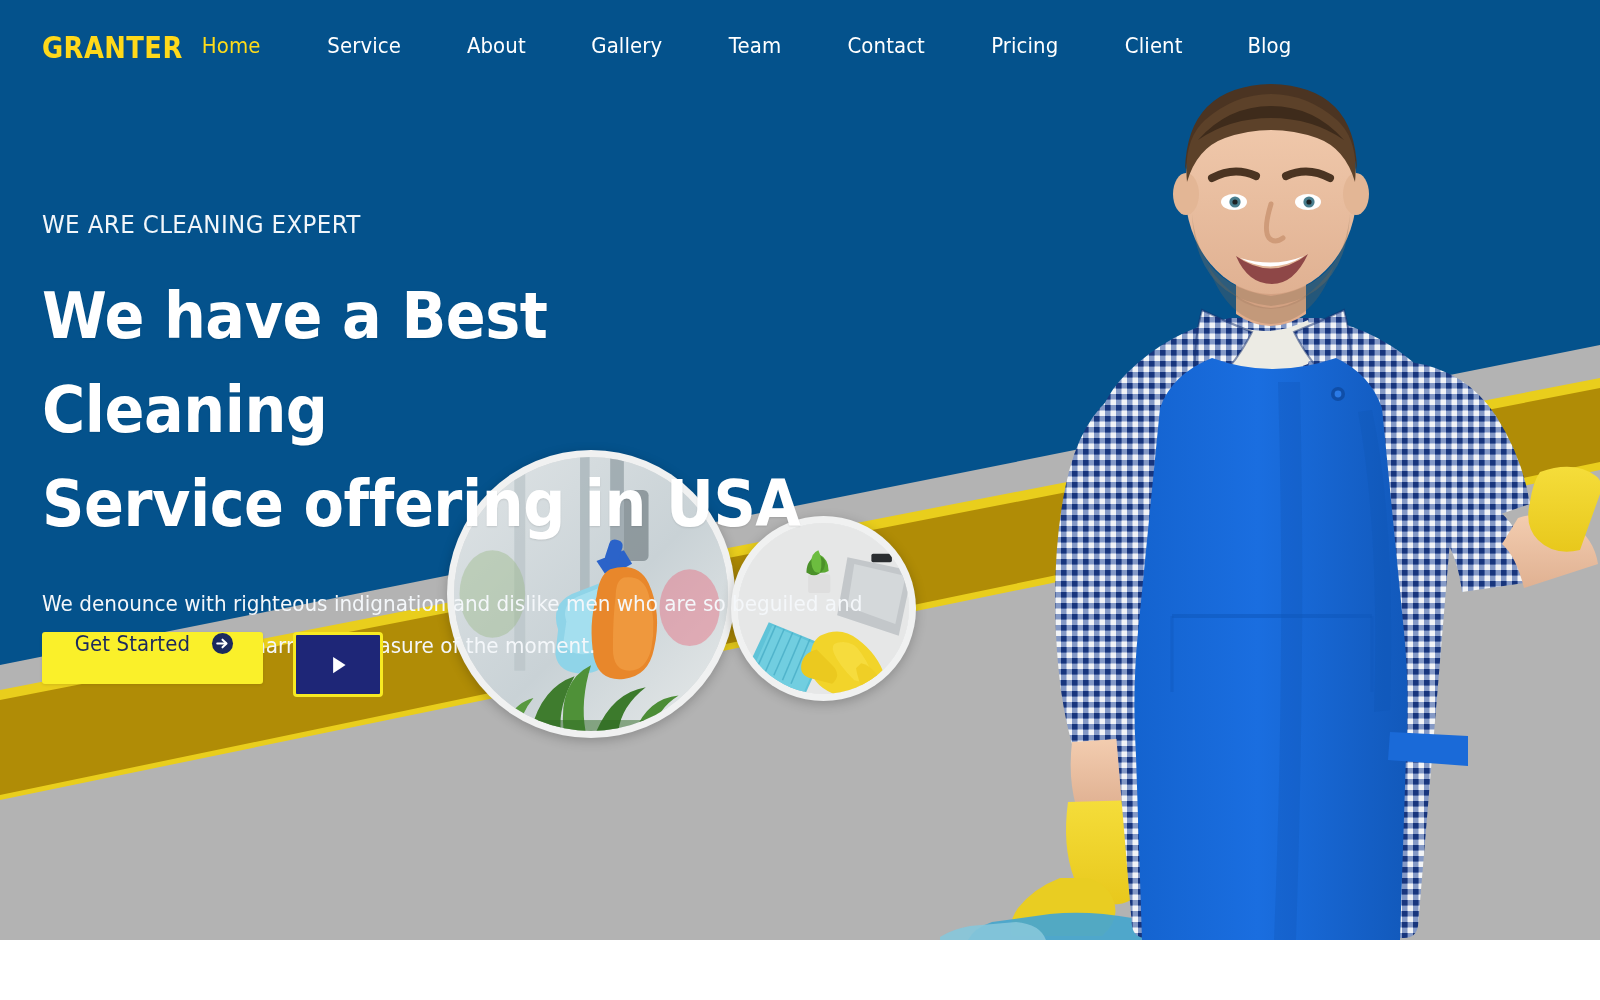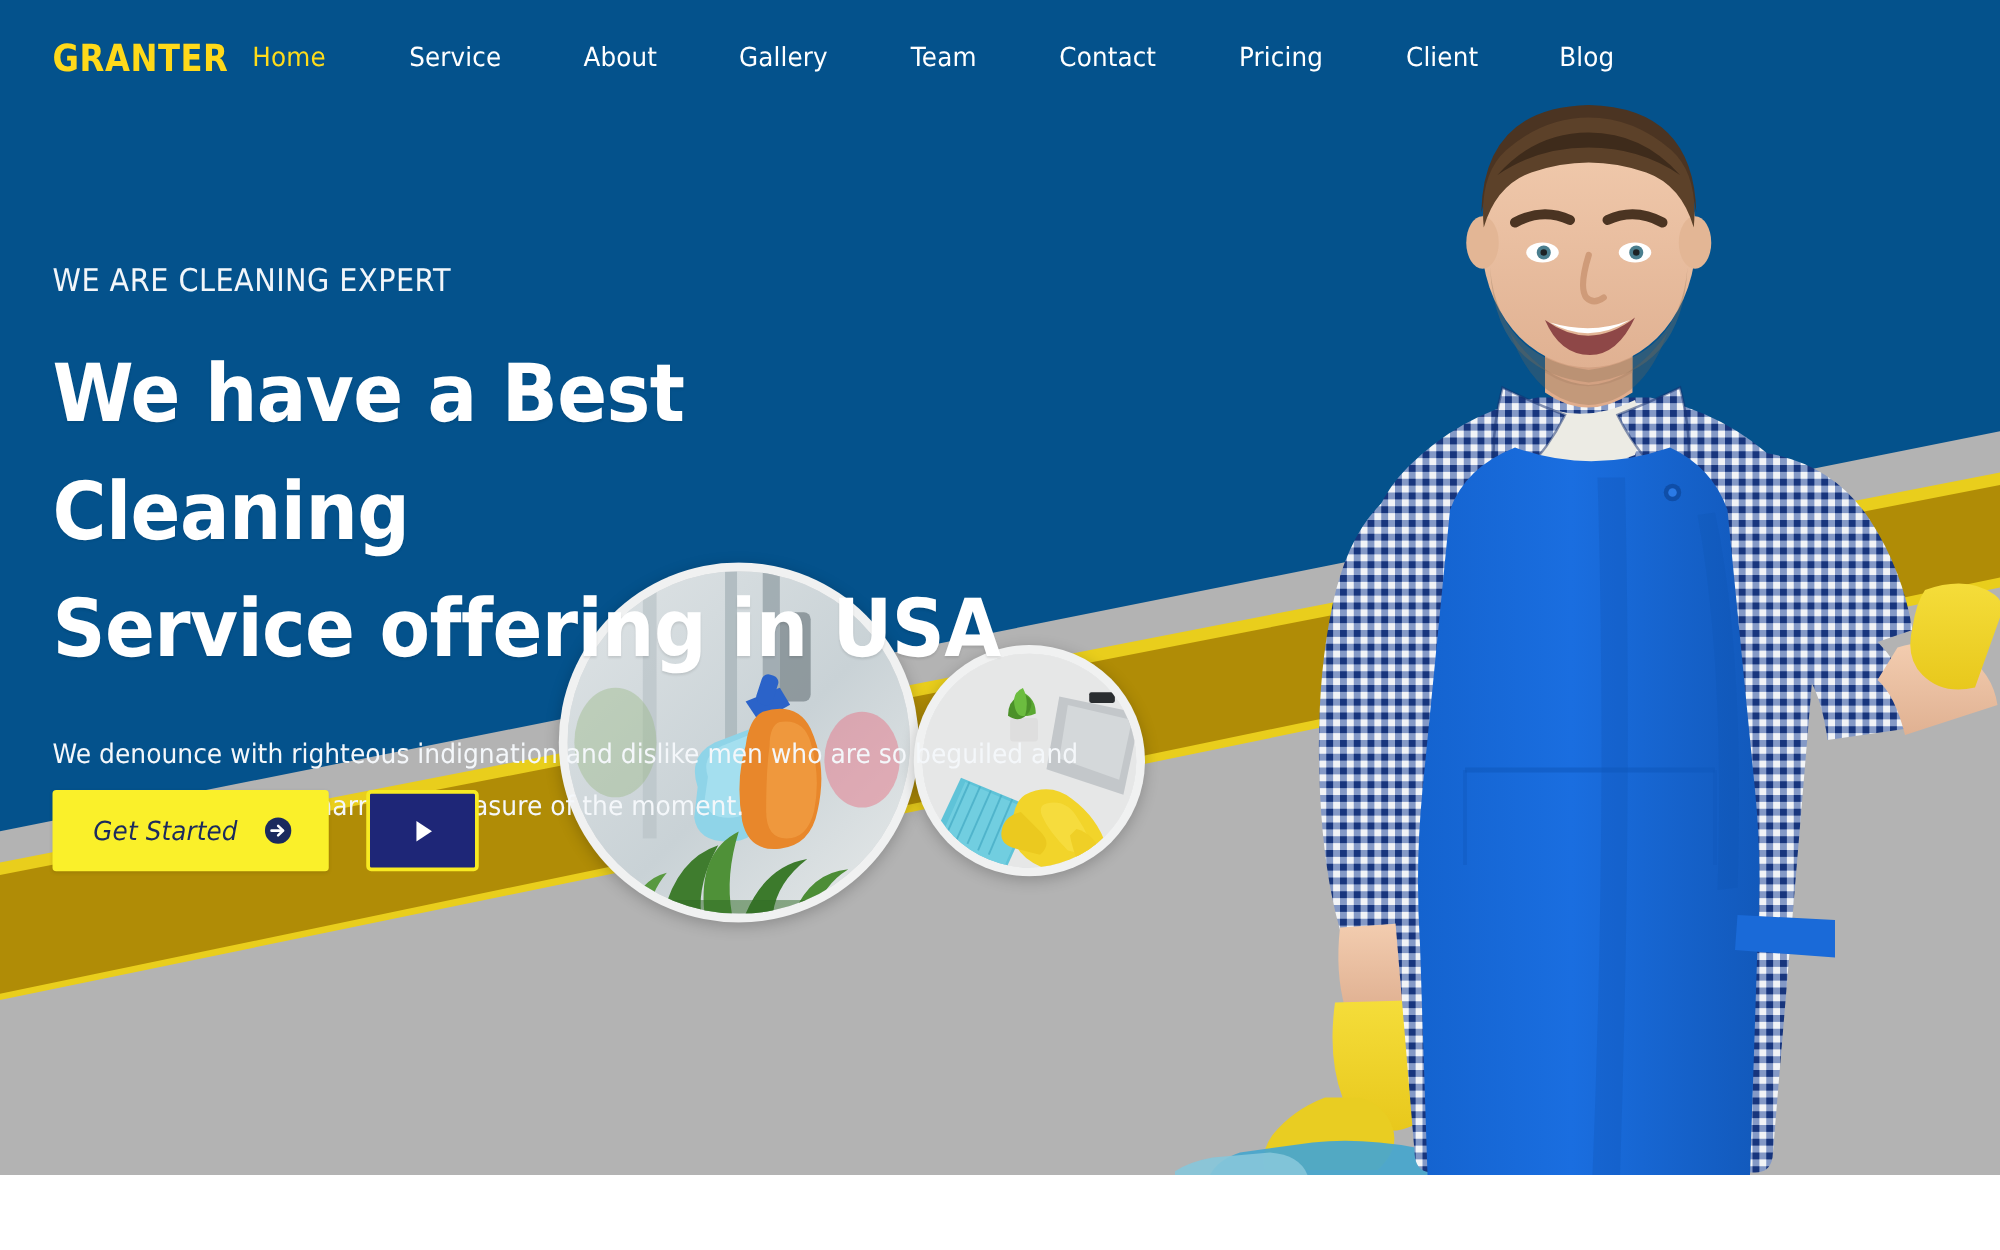--- a/index.html
+++ b/index.html
@@ -106,26 +106,25 @@
   
   .btn-row{
     position:absolute; left:42px; top:632px;
     display:flex; align-items:flex-start; gap:30px;
     z-index:35;
   }
   .btn-primary{
     background:#FAF02A;
     border:none;
     border-radius:3px;
-    height:65px;
+    height:52px;
     padding:0 29px;
-    display:flex; align-items:center; gap:17px;
+    display:flex; align-items:flex-start; gap:17px;
     cursor:pointer;
     box-shadow:0 1px 3px rgba(0,0,0,.10);
-    font-style:italic;
   }
   .btn-primary .lbl{
     font-family:"DejaVu Sans", sans-serif;
     font-size:21px;
     color:#1b2a5e;
     transform:scaleX(0.94);
     letter-spacing:0.1px;
   }
   .arrow-circle{ display:block; width:23px; height:23px; }
 

